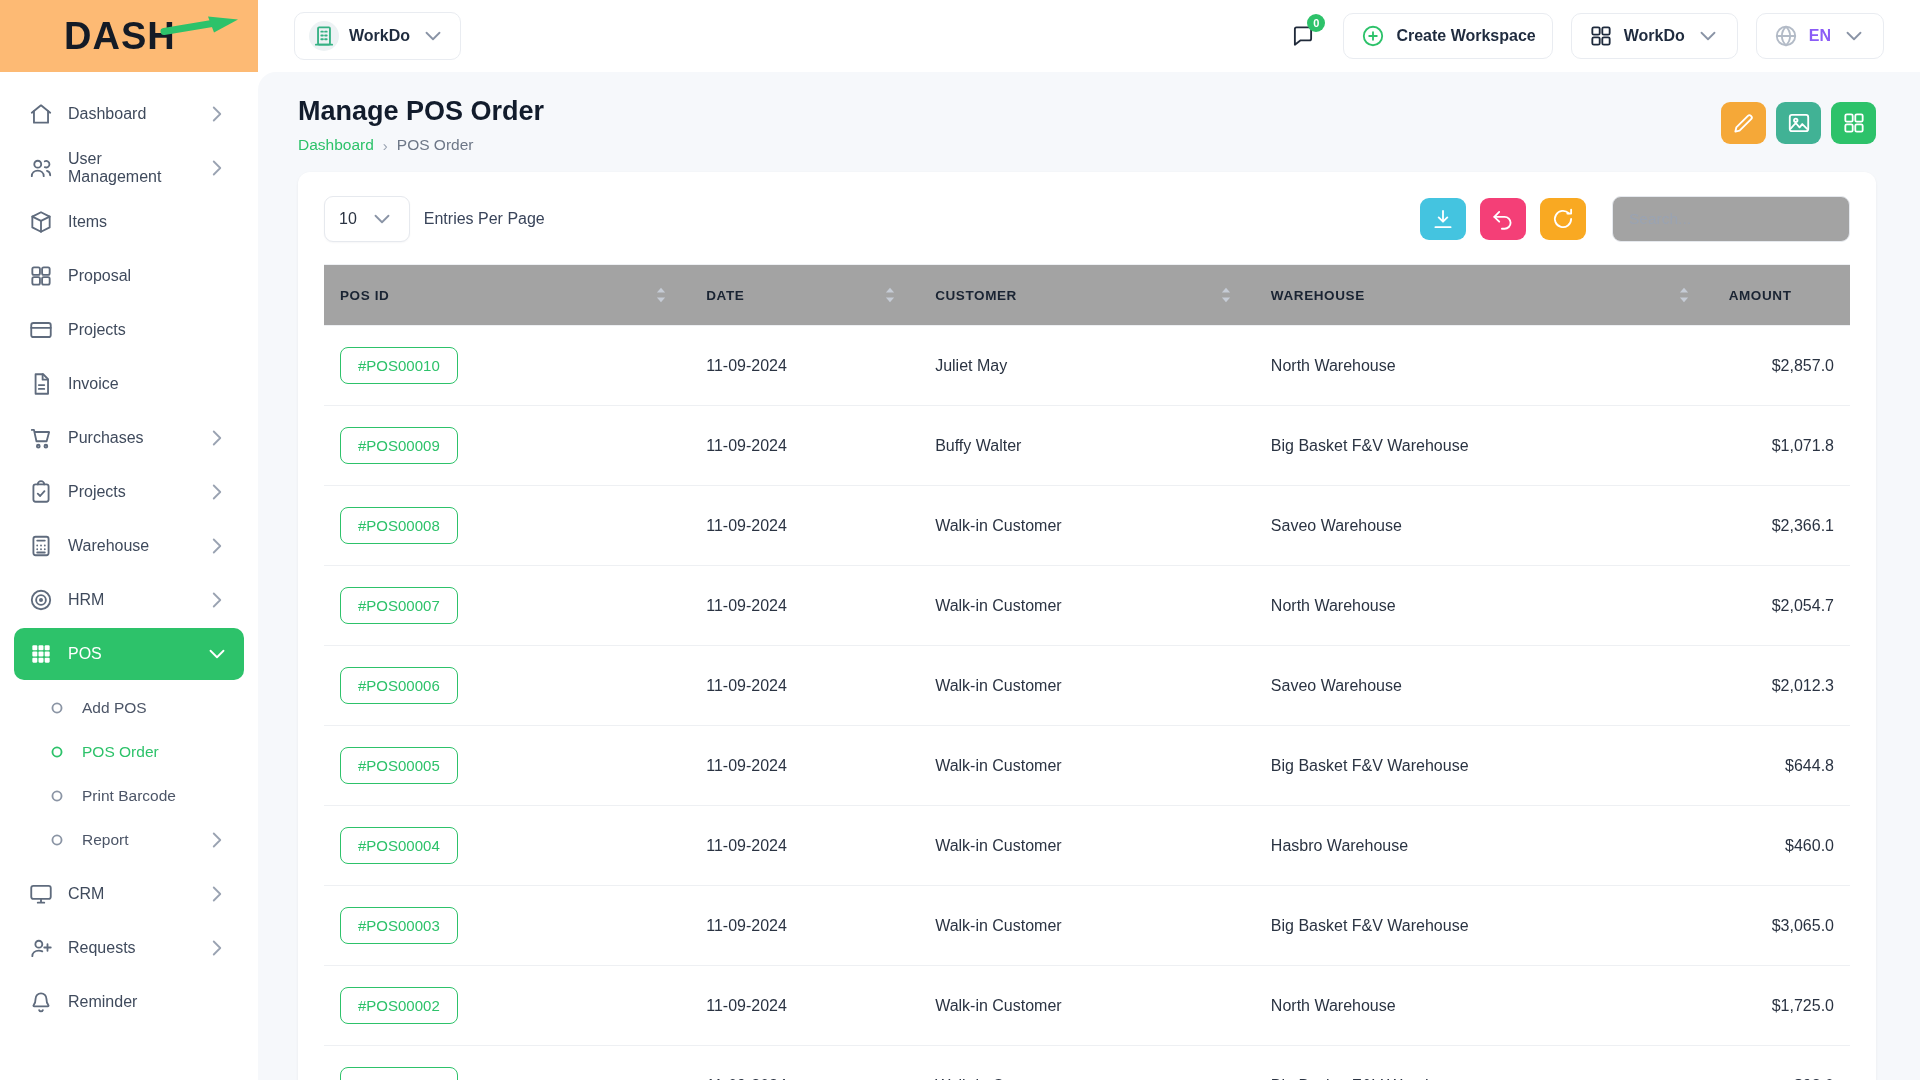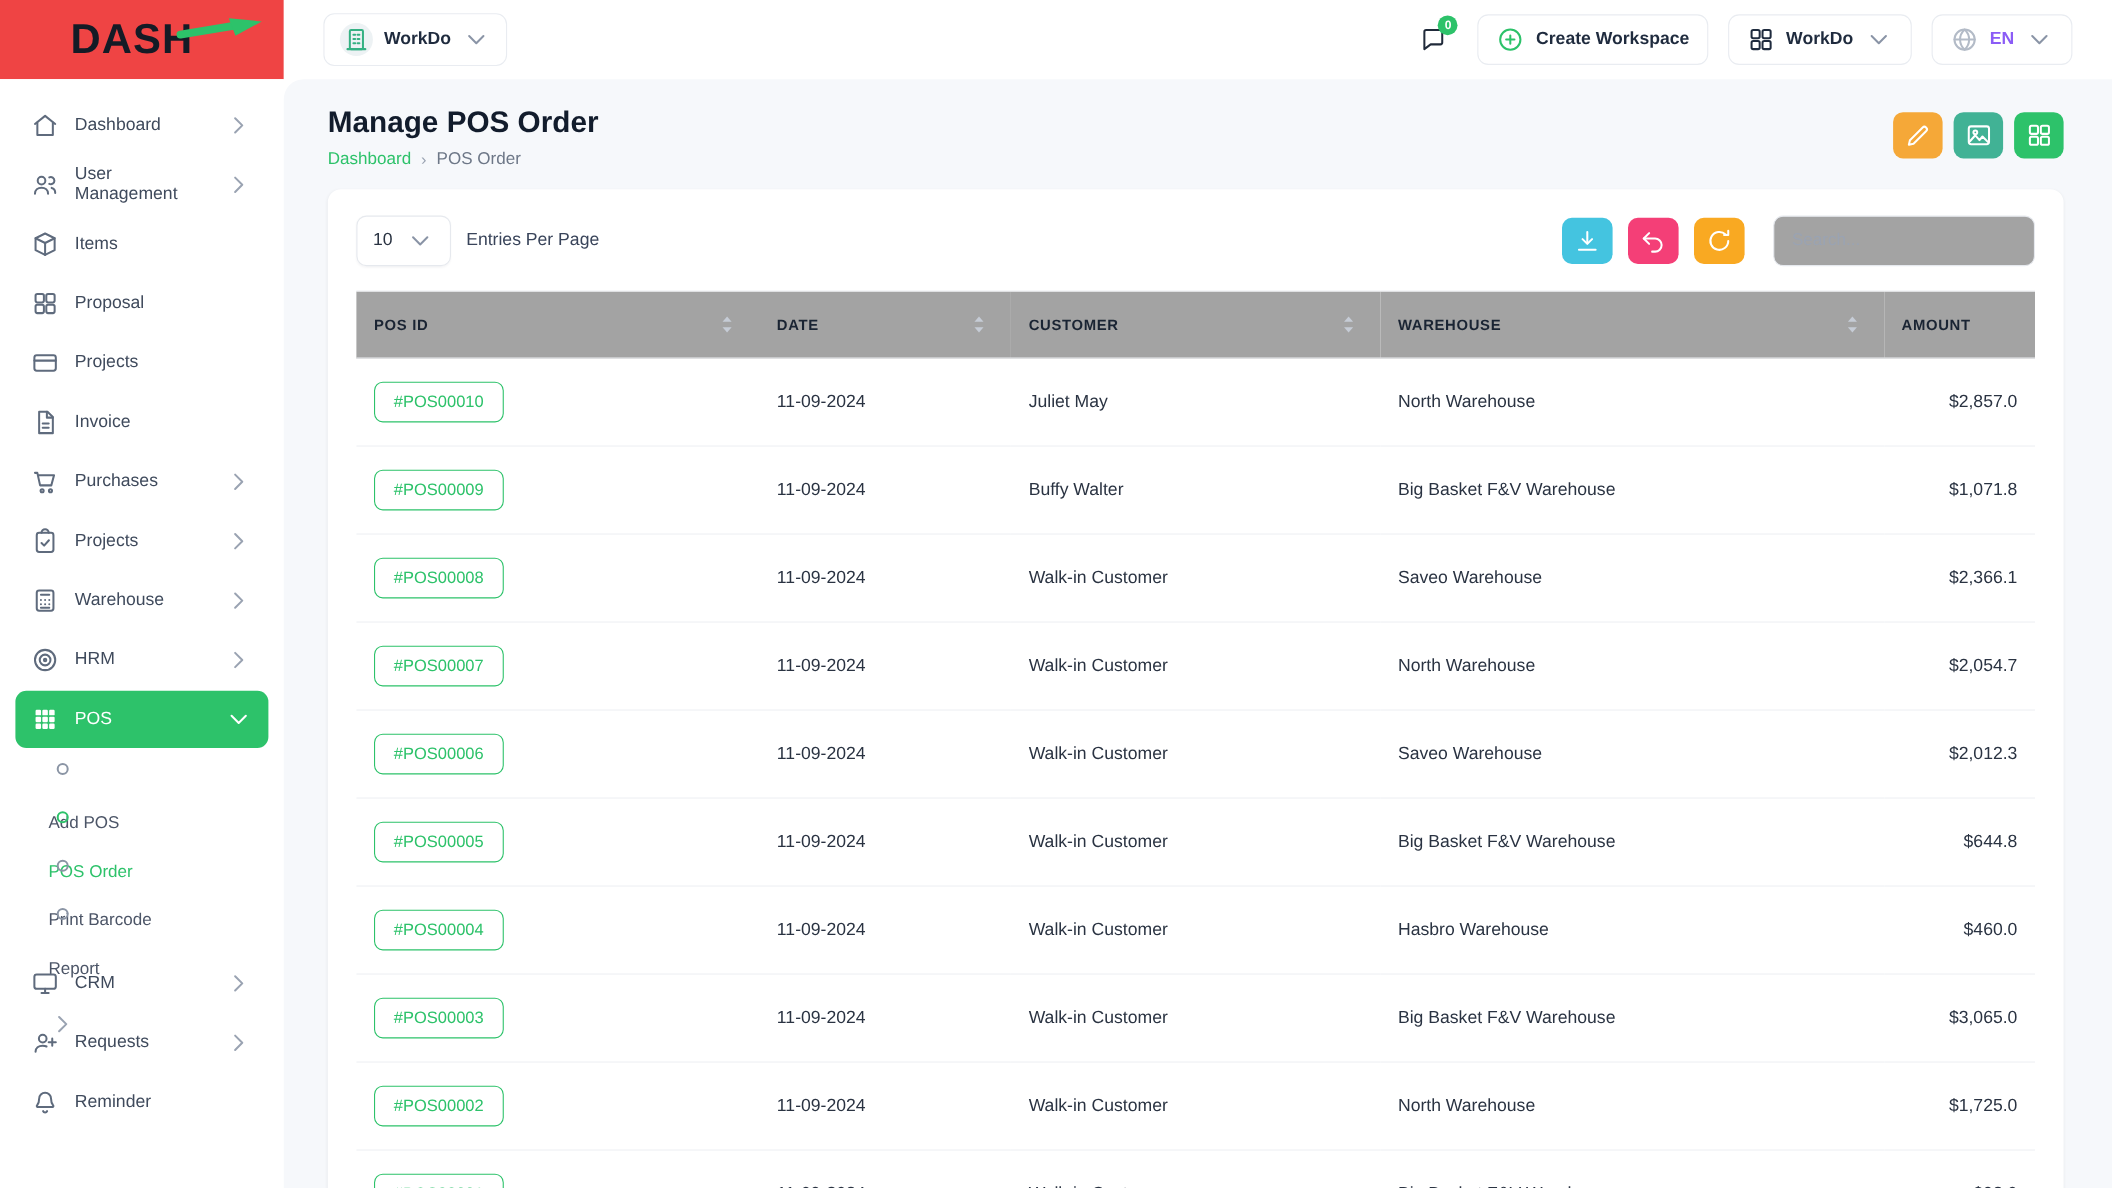--- a/index.html
+++ b/index.html
@@ -1,21 +1,21 @@
 <!DOCTYPE html>
 <html><head>
 <meta charset="utf-8">
 <style>
   *{box-sizing:border-box;margin:0;padding:0;}
   html,body{width:1920px;height:1080px;}
   body{font-family:"Liberation Sans",sans-serif;background:#ffffff;color:#2a3342;overflow:hidden;}
   .app{display:grid;grid-template-columns:258px 1fr;grid-template-rows:72px 1fr;width:1920px;height:1080px;background:#fff;}
 
   
-  .logo-cell{display:flex;align-items:center;padding-left:64px;background:#ef4444;}
+  .logo-cell{display:flex;align-items:center;padding-left:64px;background:#fdba74;}
   .logo{position:relative;font-size:38px;font-weight:800;letter-spacing:1px;color:#141b26;}
   .logo-arrow{position:absolute;right:-14px;top:50%;transform:translateY(-48%);width:88px;height:24px;pointer-events:none;}
 
   
   .topbar{display:flex;align-items:center;background:#fff;padding:0 36px;}
   .ws-pill{display:flex;align-items:center;gap:10px;height:48px;padding:0 14px;border:1px solid #e9ecf1;border-radius:10px;background:#fff;font-size:16px;font-weight:600;color:#1f2b3e;cursor:pointer;}
   .ws-avatar{width:30px;height:30px;border-radius:50%;background:#edf2f4;display:flex;align-items:center;justify-content:center;color:#35b183;}
   .ws-avatar svg{width:18px;height:18px;}
   .chev{color:#8a94a6;display:flex;}
   .chev svg{width:15px;height:15px;}
@@ -34,21 +34,21 @@
   .sidebar{background:#fff;padding-top:14px;overflow:hidden;}
   .side-item{display:flex;align-items:center;gap:14px;height:52px;margin:2px 14px;padding:0 14px;border-radius:10px;cursor:pointer;color:#3f4a5c;font-size:16px;font-weight:500;}
   .side-item .sicon{display:flex;color:#5f6b7d;}
   .side-item .sicon svg{width:21px;height:21px;}
   .side-item .slabel{flex:1;}
   .side-item .schev{display:flex;color:#9aa3b2;}
   .side-item .schev svg{width:15px;height:15px;}
   .side-item.active{background:#2dc26a;color:#fff;}
   .side-item.active .sicon,.side-item.active .schev{color:#fff;}
   .side-sub{padding:4px 0;}
-  .sub-item{display:flex;align-items:flex-start;gap:28px;height:44px;margin:0 14px 0 30px;padding:0 14px;border-radius:10px;color:#4c5567;font-size:15.5px;cursor:pointer;flex-direction:column;}
+  .sub-item{display:flex;align-items:center;gap:12px;height:44px;margin:0 14px 0 30px;padding:0 14px;border-radius:10px;color:#4c5567;font-size:15.5px;cursor:pointer;}
   .sub-item .bullet{display:flex;color:#8b95a5;}
   .sub-item .bullet svg{width:10px;height:10px;}
   .sub-item .slabel{flex:1;}
   .sub-item .schev{display:flex;color:#9aa3b2;}
   .sub-item .schev svg{width:14px;height:14px;}
   .sub-item.active{color:#2dc26a;}
   .sub-item.active .bullet{color:#2dc26a;}
 
   
   .main{background:#f6f8fb;border-top-left-radius:18px;padding:24px 44px 0 40px;overflow:hidden;}

